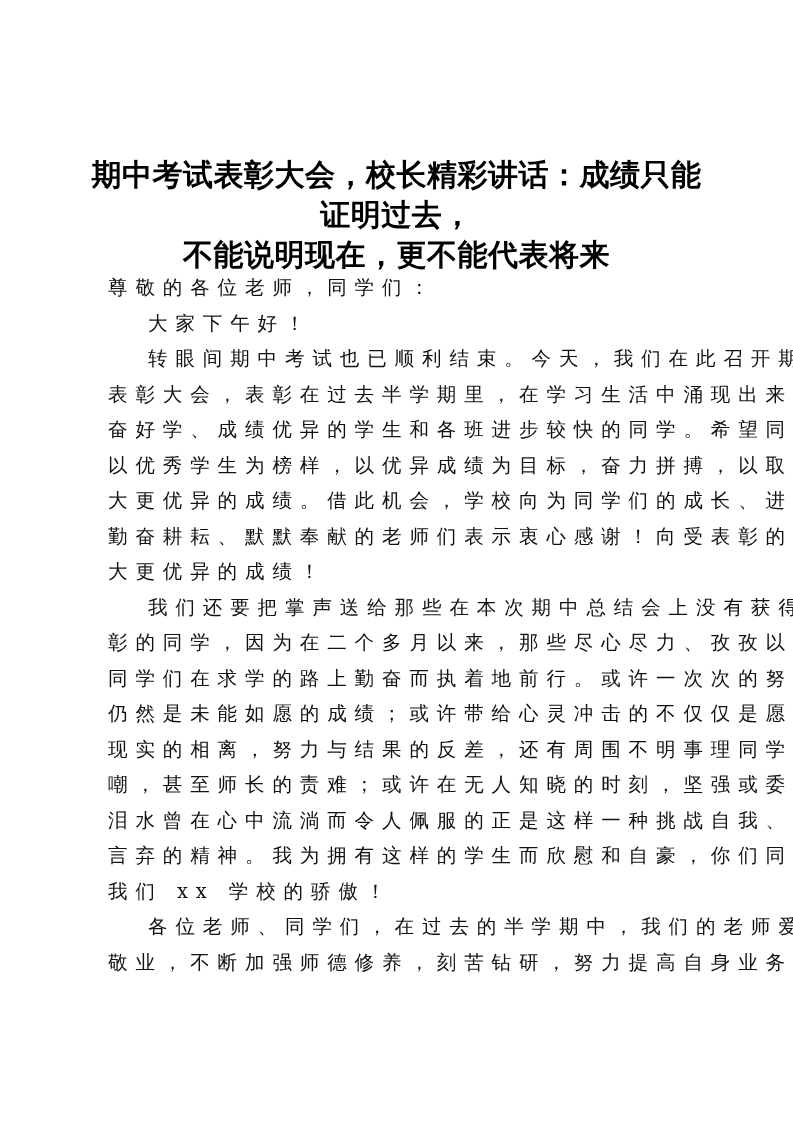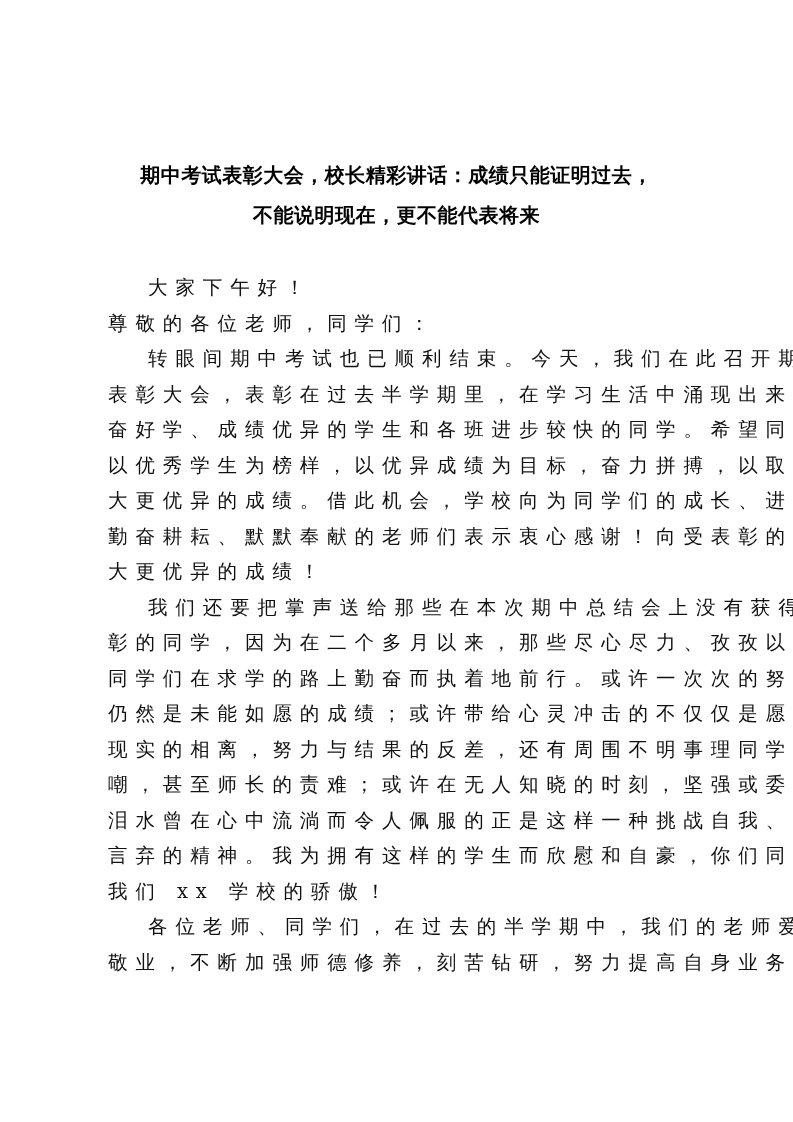--- a/index.html
+++ b/index.html
@@ -2,21 +2,21 @@
 <html><head>
 <meta charset="utf-8">
 <style>
   html, body { margin: 0; padding: 0; background: #ffffff; }
   body { width: 793px; height: 1122px; position: relative; overflow: hidden; }
   .page { position: absolute; left: 0; top: 0; width: 793px; height: 1122px; background: #fff; }
   .title {
     position: absolute; left: 90px; top: 155px; width: 613px;
     text-align: center;
     font-family: "DejaVu Sans", sans-serif;
-    font-weight: bold; font-size: 20px; line-height: 40px; color: #000;
+    font-weight: bold; font-size: 30px; line-height: 40px; color: #000;
     letter-spacing: 0.5px;
   }
   .body {
     position: absolute; left: 108px; top: 270px; width: 590px;
     font-family: "DejaVu Serif", serif;
     font-size: 19.5px; line-height: 35.5px; color: #111;
     letter-spacing: 7.9px;
   }
   .line { white-space: nowrap; height: 35.5px; }
   .indent { padding-left: 40px; }
@@ -24,22 +24,22 @@
 </head>
 <body>
 
 <div class="page">
   <div class="title">
     <div>期中考试表彰大会，校长精彩讲话：成绩只能证明过去，</div>
     <div>不能说明现在，更不能代表将来</div>
   </div>
 
   <div class="body">
+    <div class="line">尊敬的各位老师，同学们：</div>
     <div class="line indent">大家下午好！</div>
-    <div class="line">尊敬的各位老师，同学们：</div>
     <div class="line indent">转眼间期中考试也已顺利结束。今天，我们在此召开期中</div>
     <div class="line">表彰大会，表彰在过去半学期里，在学习生活中涌现出来的勤</div>
     <div class="line">奋好学、成绩优异的学生和各班进步较快的同学。希望同学们</div>
     <div class="line">以优秀学生为榜样，以优异成绩为目标，奋力拼搏，以取得更</div>
     <div class="line">大更优异的成绩。借此机会，学校向为同学们的成长、进步而</div>
     <div class="line">勤奋耕耘、默默奉献的老师们表示衷心感谢！向受表彰的同学</div>
     <div class="line">大更优异的成绩！</div>
     <div class="line indent">我们还要把掌声送给那些在本次期中总结会上没有获得表</div>
     <div class="line">彰的同学，因为在二个多月以来，那些尽心尽力、孜孜以求的</div>
     <div class="line">同学们在求学的路上勤奋而执着地前行。或许一次次的努力，</div>

